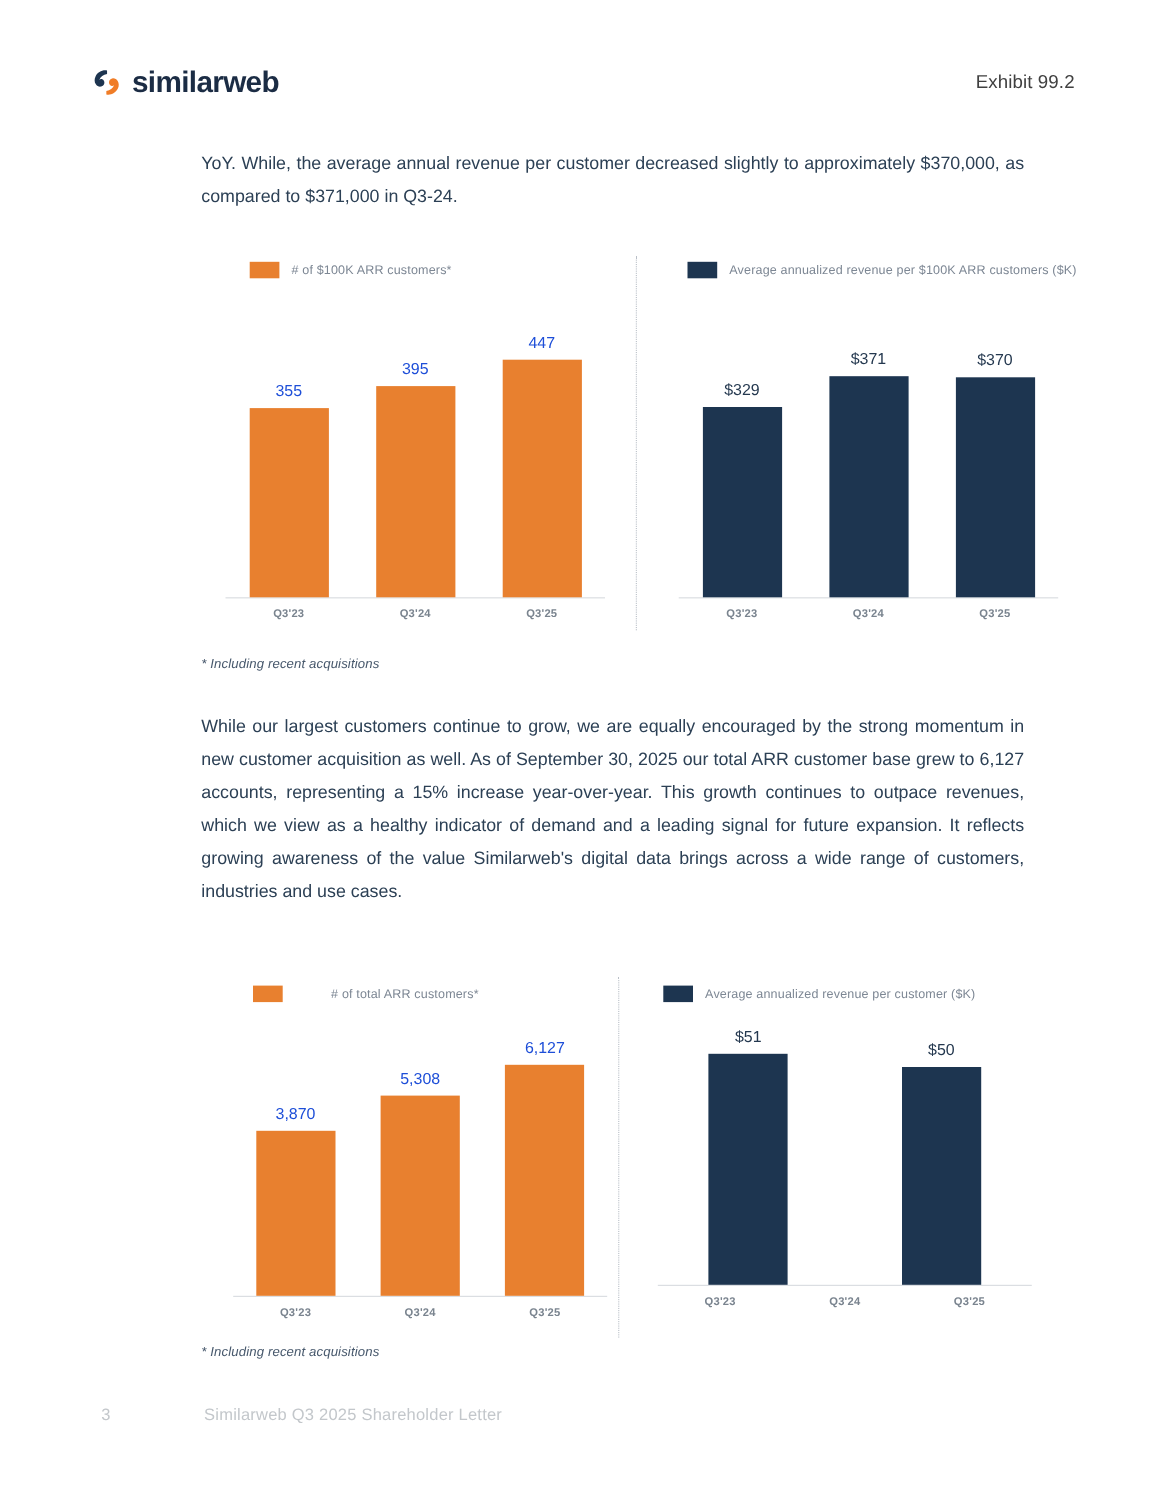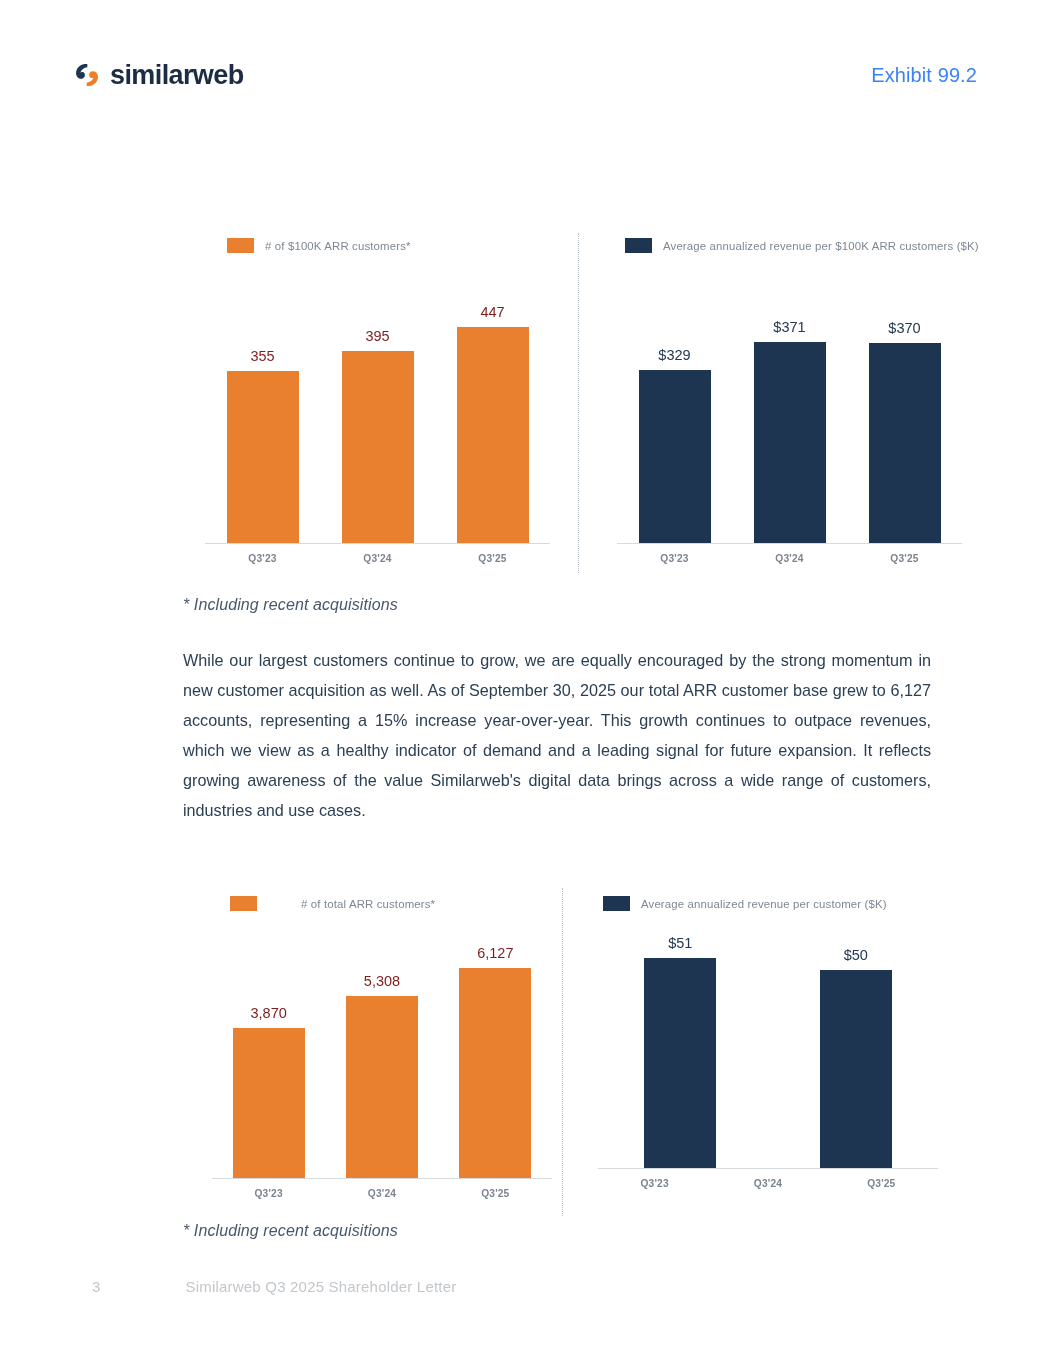--- a/index.html
+++ b/index.html
@@ -18,62 +18,62 @@
   .page {
     position: absolute;
     inset: 0;
     background: #ffffff;
   }
 
   
   .header {
     position: absolute;
     top: 54px;
-    left: 74px;
+    left: 84px;
     right: 78px;
     height: 42px;
     display: flex;
     align-items: center;
     justify-content: space-between;
   }
   .logo {
     display: flex;
     align-items: center;
     gap: 10px;
   }
   .logo-mark { width: 26px; height: 26px; display: block; }
   .logo-text {
     font-size: 27px;
     font-weight: bold;
     letter-spacing: -0.6px;
     color: #1b2c44;
   }
   .exhibit {
-    font-size: 20px;
-    color: #3b82f6;
+    font-size: 17px;
+    color: #404040;
     letter-spacing: 0.1px;
   }
 
   
   .body-text {
     position: absolute;
     left: 183px;
     width: 748px;
     font-size: 16.2px;
     line-height: 30px;
     color: #2c4055;
     text-align: justify;
   }
   #para-1 { top: 134px; }
   #para-2 { top: 645px; }
 
   .footnote {
     position: absolute;
     left: 183px;
-    font-size: 16px;
+    font-size: 12px;
     font-style: italic;
     color: #47586c;
     letter-spacing: 0.1px;
   }
   #footnote-1 { top: 596px; }
   #footnote-2 { top: 1222px; }
 
   
   .chart {
     position: absolute;
@@ -109,21 +109,21 @@
     align-items: center;
     justify-content: flex-end;
     height: 100%;
     flex: 1 1 0;
   }
   .bar-value {
     font-size: 14.5px;
     margin-bottom: 7px;
     white-space: nowrap;
   }
-  .bar-value.orange { color: #7f1d1d; }
+  .bar-value.orange { color: #1d4ed8; }
   .bar-value.navy   { color: #24384f; }
   .bar {
     width: 72px;
   }
   .bar.orange { background: #e8802f; }
   .bar.navy   { background: #1d3550; }
   .axis-labels {
     display: flex;
     justify-content: space-around;
     padding-top: 9px;
@@ -186,20 +186,21 @@
     <div class="logo">
       <svg class="logo-mark" viewBox="0 0 32 32">
         <path d="M16.4 2.6c-5.1-1-10.6 1.7-12.9 6.6-1.4 3-1.3 6.2 0.2 8.6 1.4 2.3 3.8 3.3 6.1 2.8 2.1-0.5 3.4-2.1 3.6-4 0.2-1.9-0.8-3.6-2.4-4.2-1.3-0.5-2.6-0.1-3.3 0.9 1.2-3.6 4.6-6.2 8.7-6.7z" fill="#1d3550"></path>
         <path d="M15.6 29.4c5.1 1 10.6-1.7 12.9-6.6 1.4-3 1.3-6.2-0.2-8.6-1.4-2.3-3.8-3.3-6.1-2.8-2.1 0.5-3.4 2.1-3.6 4-0.2 1.9 0.8 3.6 2.4 4.2 1.3 0.5 2.6 0.1 3.3-0.9-1.2 3.6-4.6 6.2-8.7 6.7z" fill="#f07d27"></path>
       </svg>
       <span class="logo-text">similarweb</span>
     </div>
     <div class="exhibit">Exhibit 99.2</div>
   </div>
 
+  <div class="body-text" id="para-1">YoY. While, the average annual revenue per customer decreased slightly to approximately $370,000, as compared to $371,000 in Q3-24.</div>
 
   <div class="chart" id="chart-100k-count">
     <div class="chart-legend">
       <span class="legend-swatch" style="background:#e8802f"></span>
       <span class="legend-label"># of $100K ARR customers*</span>
     </div>
     <div class="plot">
       <div class="bar-col">
         <span class="bar-value orange">355</span>
         <div class="bar orange" style="height:68.3%"></div>

